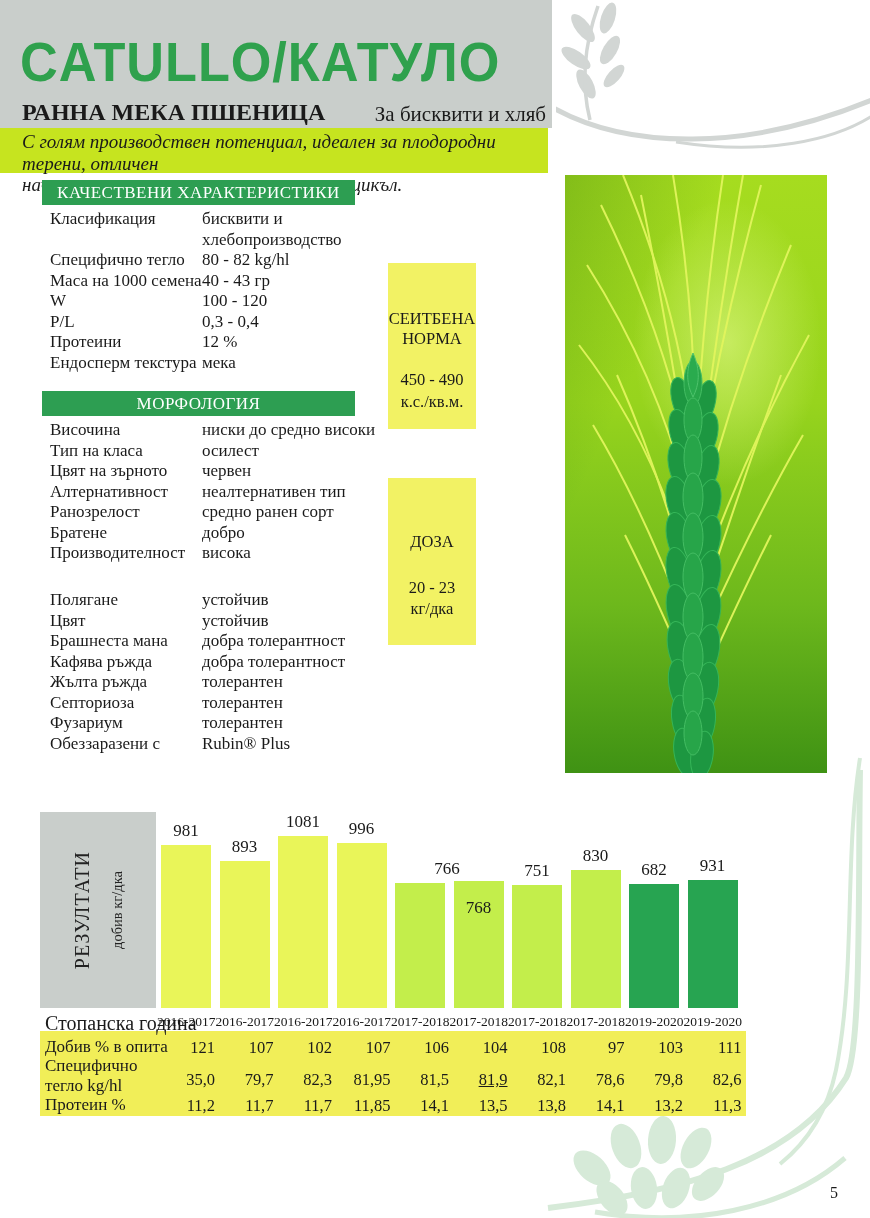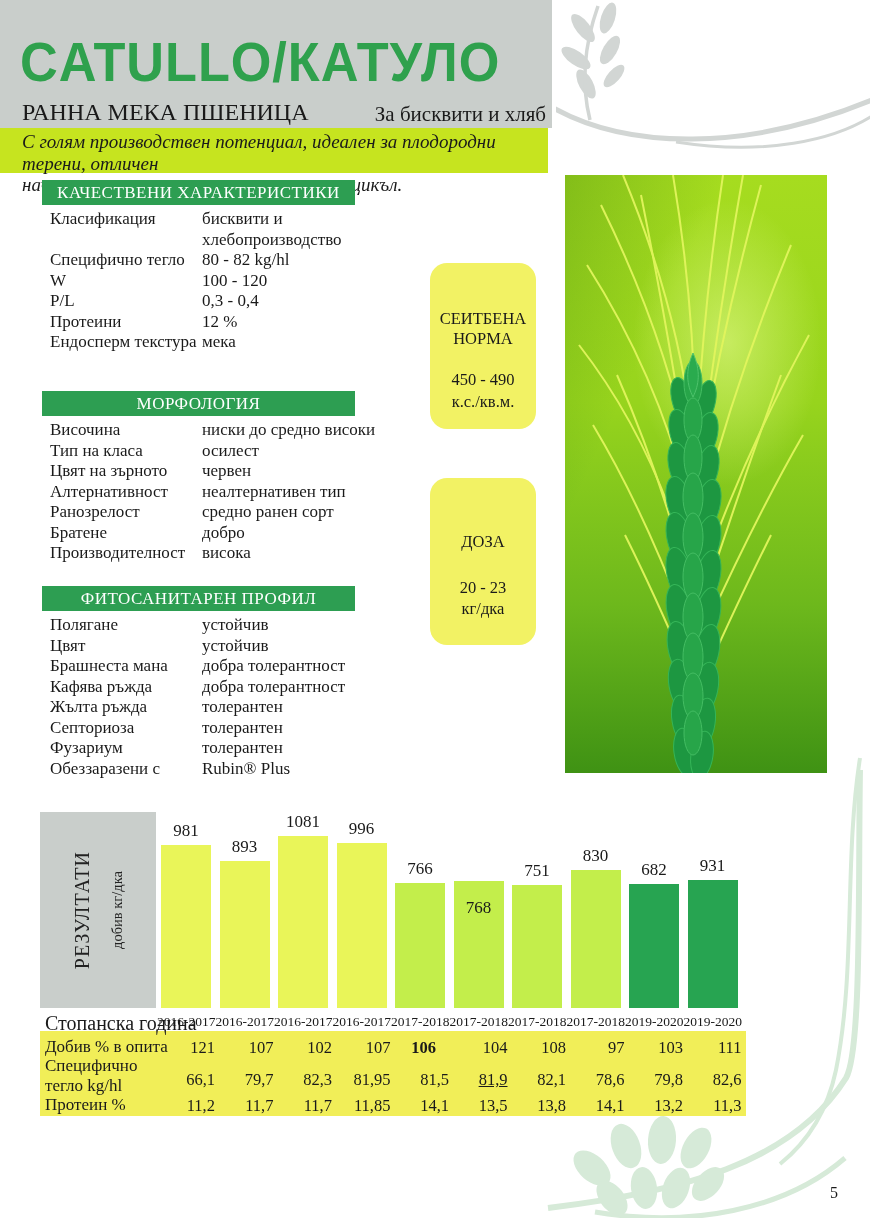--- a/index.html
+++ b/index.html
@@ -5,39 +5,39 @@
   html,body{margin:0;padding:0;background:#ffffff;}
   #page{position:relative;width:870px;height:1218px;background:#fff;overflow:hidden;
         font-family:"Liberation Serif","DejaVu Serif",serif;color:#1a1a1a;}
   .abs{position:absolute;}
 
   
   .gray-band{left:0;top:0;width:552px;height:128px;background:#c9cecb;}
   .main-title{left:20px;top:30px;font-family:"Liberation Sans","DejaVu Sans",sans-serif;
               font-weight:800;font-size:55px;letter-spacing:1px;color:#2fa14d;
               transform:scaleX(.95);transform-origin:left;white-space:nowrap;}
-  .subtitle-left{left:22px;top:99px;font-size:24px;}
+  .subtitle-left{left:22px;top:99px;font-size:24px;font-weight:bold;}
   .subtitle-right{left:0;top:102px;width:546px;text-align:right;font-size:21px;}
   .tagline{left:0;top:128px;width:548px;height:45px;background:#c6e41f;
            font-style:italic;font-size:19px;line-height:21.5px;padding:3px 0 0 22px;box-sizing:border-box;}
   .badge{top:35px;right:46px;text-align:right;font-size:19.5px;font-weight:bold;
          color:#3aa553;line-height:28.5px;letter-spacing:.5px;}
 
   
   .spec-section{left:42px;width:340px;}
   .spec-header{width:313px;height:25px;background:#2d9e52;color:#ffffff;text-align:center;
                font-size:17px;line-height:25px;letter-spacing:.5px;}
   .spec-rows{padding:4px 0 0 8px;}
   .spec-row{display:flex;font-size:17px;line-height:20.5px;}
   .spec-label{width:152px;flex:none;}
   .spec-value{flex:1;}
 
   
-  .callout{left:430px;width:106px;background:#f2f264;text-align:center;
-           font-size:16.5px;line-height:19.5px;box-sizing:border-box;border-radius:17px;}
+  .callout{left:388px;width:88px;background:#f2f264;text-align:center;
+           font-size:16.5px;line-height:19.5px;box-sizing:border-box;}
   .callout .c-value{margin-top:22px;}
   .callout .c-unit{margin-top:2px;}
 
   
   .photo{left:565px;top:175px;width:262px;height:598px;
          background:
            radial-gradient(ellipse 60% 40% at 62% 28%, rgba(228,250,140,.6), rgba(228,250,140,0) 60%),
            linear-gradient(115deg, rgba(40,110,10,.28), rgba(40,110,10,0) 30%),
            linear-gradient(180deg,#a6dc1f 0%,#97d41d 38%,#6db81c 72%,#3f9214 100%);}
   .photo svg{position:absolute;left:0;top:0;}
@@ -95,20 +95,24 @@
     <div class="spec-rows">
         <div class="spec-row">
           <span class="spec-label">Класификация</span>
           <span class="spec-value">бисквити и хлебопроизводство</span>
         </div>
         <div class="spec-row">
           <span class="spec-label">Специфично тегло</span>
           <span class="spec-value">80 - 82 kg/hl</span>
         </div>
         <div class="spec-row">
+          <span class="spec-label">Маса на 1000 семена</span>
+          <span class="spec-value">40 - 43 гр</span>
+        </div>
+        <div class="spec-row">
           <span class="spec-label">W</span>
           <span class="spec-value">100 - 120</span>
         </div>
         <div class="spec-row">
           <span class="spec-label">P/L</span>
           <span class="spec-value">0,3 - 0,4</span>
         </div>
         <div class="spec-row">
           <span class="spec-label">Протеини</span>
           <span class="spec-value">12 %</span>
@@ -146,21 +150,20 @@
           <span class="spec-label">Братене</span>
           <span class="spec-value">добро</span>
         </div>
         <div class="spec-row">
           <span class="spec-label">Производителност</span>
           <span class="spec-value">висока</span>
         </div>
       </div>
   </div>
   <div class="abs spec-section" style="top:586px;">
-    <div class="spec-header">ФИТОСАНИТАРЕН ПРОФИЛ</div>
     <div class="spec-rows">
         <div class="spec-row">
           <span class="spec-label">Полягане</span>
           <span class="spec-value">устойчив</span>
         </div>
         <div class="spec-row">
           <span class="spec-label">Цвят</span>
           <span class="spec-value">устойчив</span>
         </div>
         <div class="spec-row">
@@ -270,21 +273,21 @@
   <div id="chart-layer">
       <div class="bar" style="left: 161px; top: 845px; width: 50px; height: 163px; background: rgb(233, 245, 89);"></div>
       <div class="bar-label" style="left: 153px; top: 821px; width: 66px;">981</div>
       <div class="bar" style="left: 219.5px; top: 861px; width: 50px; height: 147px; background: rgb(233, 245, 89);"></div>
       <div class="bar-label" style="left: 211.5px; top: 837px; width: 66px;">893</div>
       <div class="bar" style="left: 278px; top: 836px; width: 50px; height: 172px; background: rgb(233, 245, 89);"></div>
       <div class="bar-label" style="left: 270px; top: 812px; width: 66px;">1081</div>
       <div class="bar" style="left: 336.5px; top: 843px; width: 50px; height: 165px; background: rgb(233, 245, 89);"></div>
       <div class="bar-label" style="left: 328.5px; top: 819px; width: 66px;">996</div>
       <div class="bar" style="left: 395px; top: 883px; width: 50px; height: 125px; background: rgb(195, 238, 75);"></div>
-      <div class="bar-label" style="left: 387px; top: 859px; width: 66px;">766</div>
+      <div class="bar-label" style="left: 387px; top: 859px; width: 66px; padding-left: 27px;">766</div>
       <div class="bar" style="left: 453.5px; top: 881px; width: 50px; height: 127px; background: rgb(195, 238, 75);"></div>
       <div class="bar-label" style="left: 445.5px; top: 857px; width: 66px; margin-top: 41px;">768</div>
       <div class="bar" style="left: 512px; top: 885px; width: 50px; height: 123px; background: rgb(195, 238, 75);"></div>
       <div class="bar-label" style="left: 504px; top: 861px; width: 66px;">751</div>
       <div class="bar" style="left: 570.5px; top: 870px; width: 50px; height: 138px; background: rgb(195, 238, 75);"></div>
       <div class="bar-label" style="left: 562.5px; top: 846px; width: 66px;">830</div>
       <div class="bar" style="left: 629px; top: 884px; width: 50px; height: 124px; background: rgb(39, 164, 81);"></div>
       <div class="bar-label" style="left: 621px; top: 860px; width: 66px;">682</div>
       <div class="bar" style="left: 687.5px; top: 880px; width: 50px; height: 128px; background: rgb(39, 164, 81);"></div>
       <div class="bar-label" style="left: 679.5px; top: 856px; width: 66px;">931</div>
@@ -303,27 +306,27 @@
       <div class="year-cell" style="left: 391px; top: 1014px; width: 58px;">2017-2018</div>
       <div class="year-cell" style="left: 449.5px; top: 1014px; width: 58px;">2017-2018</div>
       <div class="year-cell" style="left: 508px; top: 1014px; width: 58px;">2017-2018</div>
       <div class="year-cell" style="left: 566.5px; top: 1014px; width: 58px;">2017-2018</div>
       <div class="year-cell" style="left: 625px; top: 1014px; width: 58px;">2019-2020</div>
       <div class="year-cell" style="left: 683.5px; top: 1014px; width: 58px;">2019-2020</div>
       <div class="tcell" style="left: 157px; top: 1038px; width: 58px;">121</div>
       <div class="tcell" style="left: 215.5px; top: 1038px; width: 58px;">107</div>
       <div class="tcell" style="left: 274px; top: 1038px; width: 58px;">102</div>
       <div class="tcell" style="left: 332.5px; top: 1038px; width: 58px;">107</div>
-      <div class="tcell" style="left: 378px; top: 1038px; width: 58px; font-weight: bold;">106</div>
+      <div class="tcell" style="left: 391px; top: 1038px; width: 58px;">106</div>
       <div class="tcell" style="left: 449.5px; top: 1038px; width: 58px;">104</div>
       <div class="tcell" style="left: 508px; top: 1038px; width: 58px;">108</div>
       <div class="tcell" style="left: 566.5px; top: 1038px; width: 58px;">97</div>
       <div class="tcell" style="left: 625px; top: 1038px; width: 58px;">103</div>
       <div class="tcell" style="left: 683.5px; top: 1038px; width: 58px;">111</div>
-      <div class="tcell" style="left: 157px; top: 1070px; width: 58px;">66,1</div>
+      <div class="tcell" style="left: 157px; top: 1070px; width: 58px;">35,0</div>
       <div class="tcell" style="left: 215.5px; top: 1070px; width: 58px;">79,7</div>
       <div class="tcell" style="left: 274px; top: 1070px; width: 58px;">82,3</div>
       <div class="tcell" style="left: 332.5px; top: 1070px; width: 58px;">81,95</div>
       <div class="tcell" style="left: 391px; top: 1070px; width: 58px;">81,5</div>
       <div class="tcell" style="left: 449.5px; top: 1070px; width: 58px; text-decoration: underline;">81,9</div>
       <div class="tcell" style="left: 508px; top: 1070px; width: 58px;">82,1</div>
       <div class="tcell" style="left: 566.5px; top: 1070px; width: 58px;">78,6</div>
       <div class="tcell" style="left: 625px; top: 1070px; width: 58px;">79,8</div>
       <div class="tcell" style="left: 683.5px; top: 1070px; width: 58px;">82,6</div>
       <div class="tcell" style="left: 157px; top: 1096px; width: 58px;">11,2</div>

